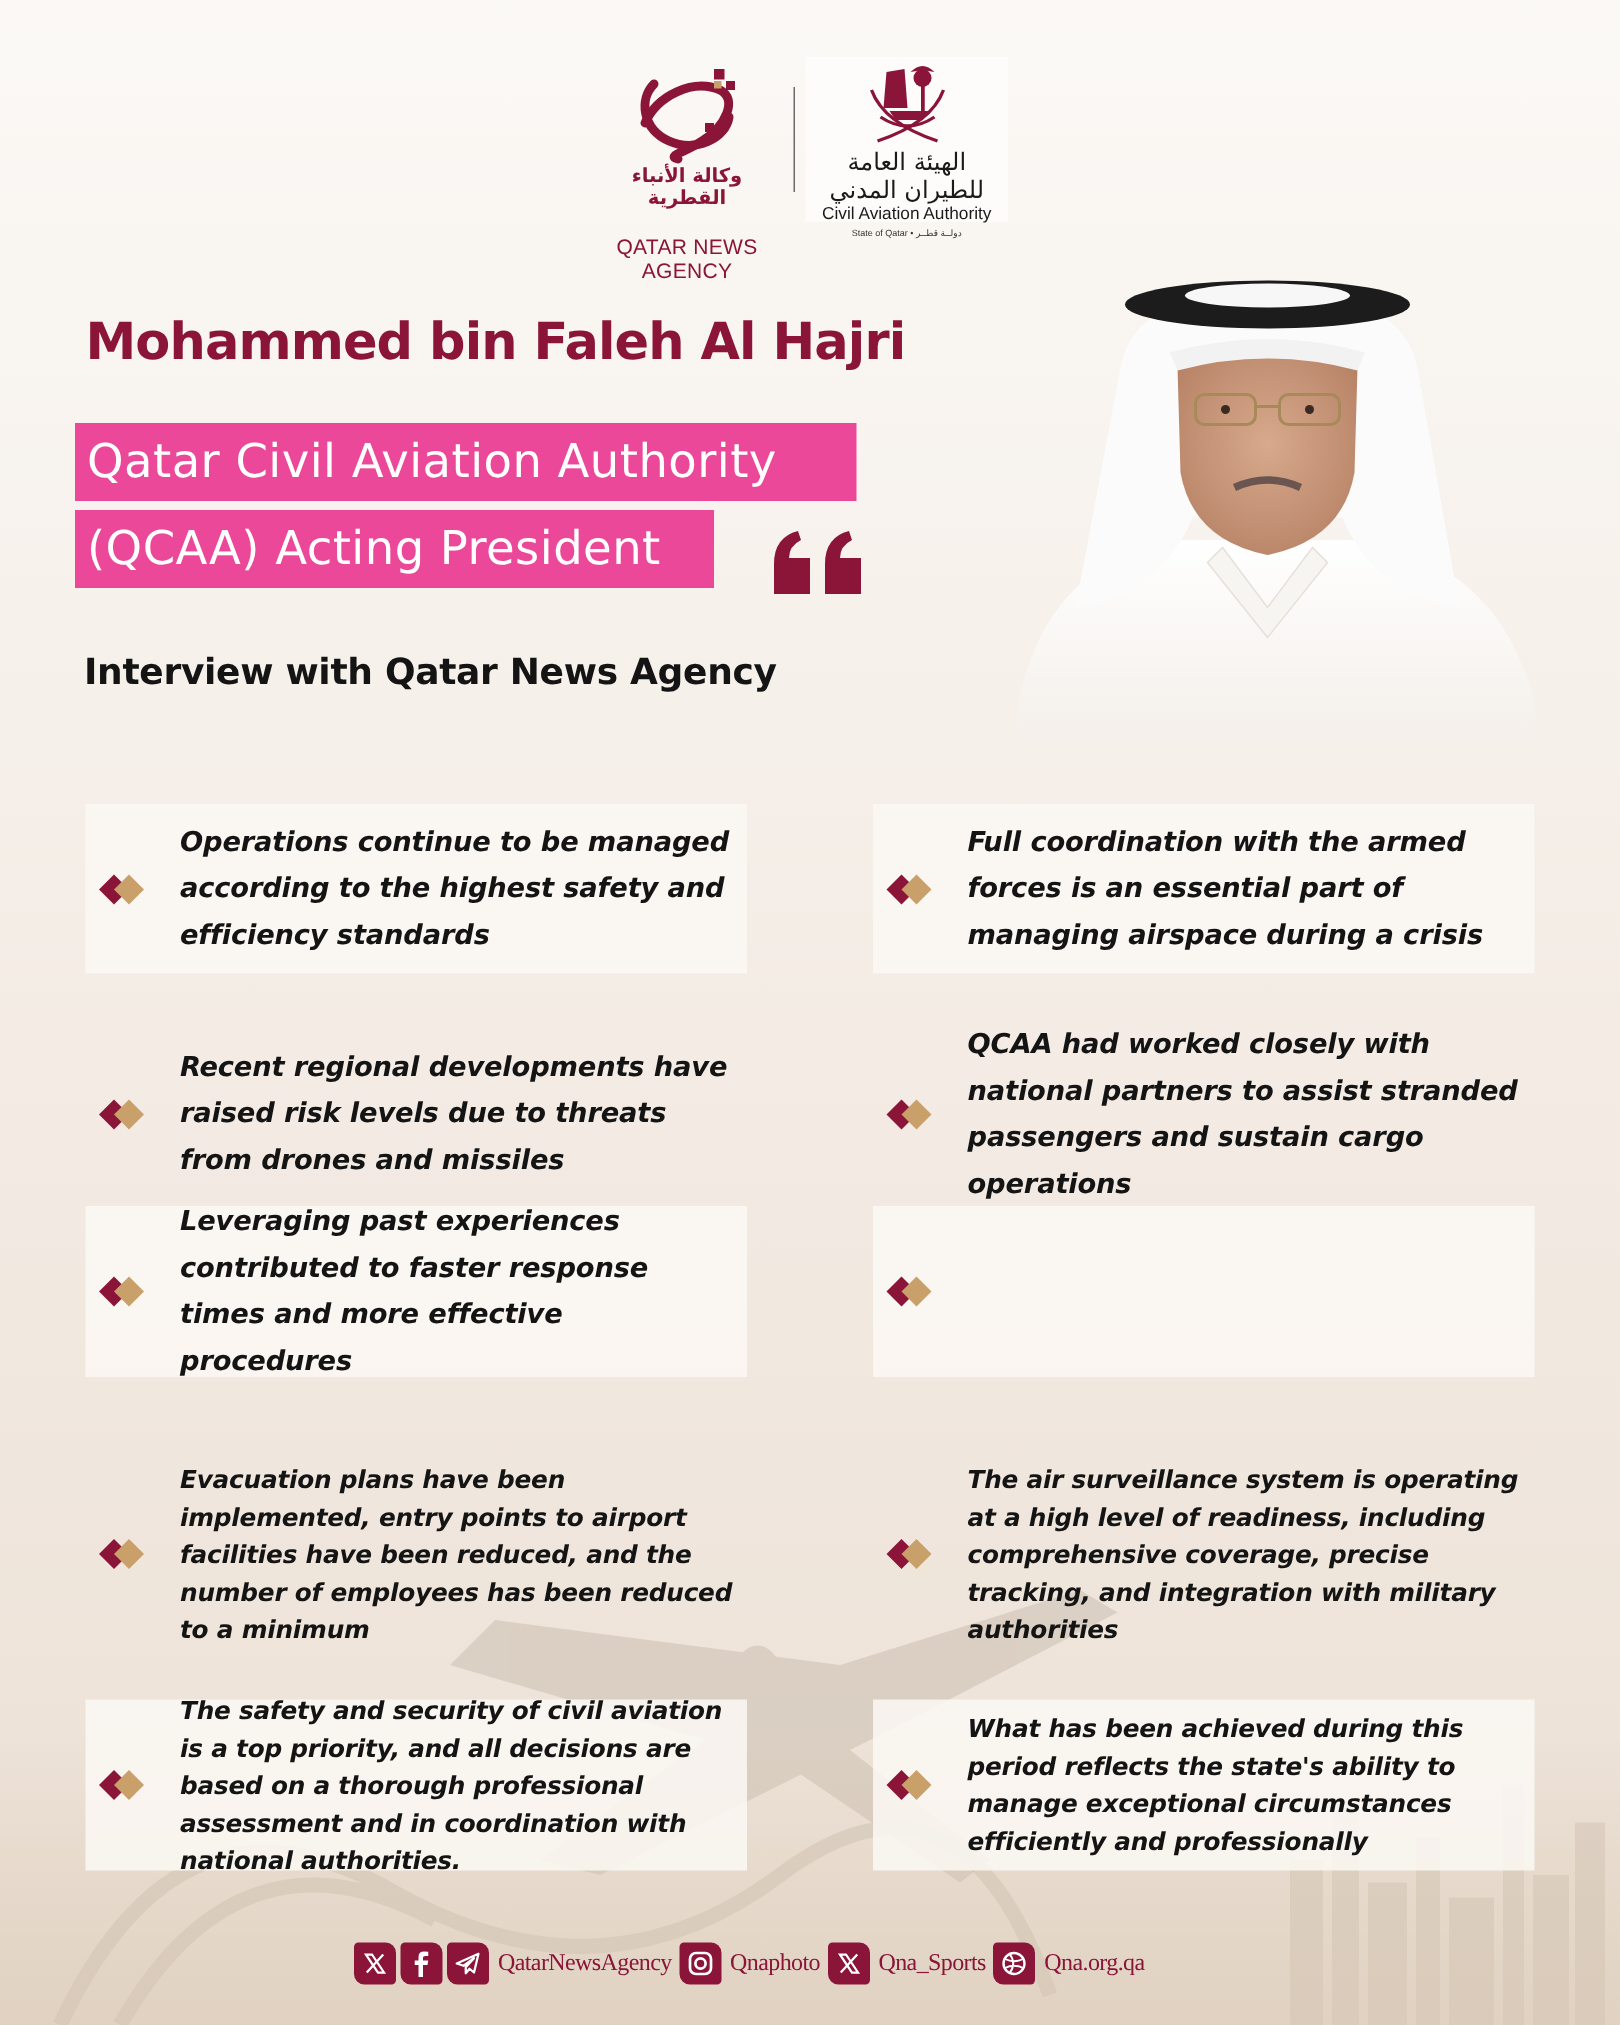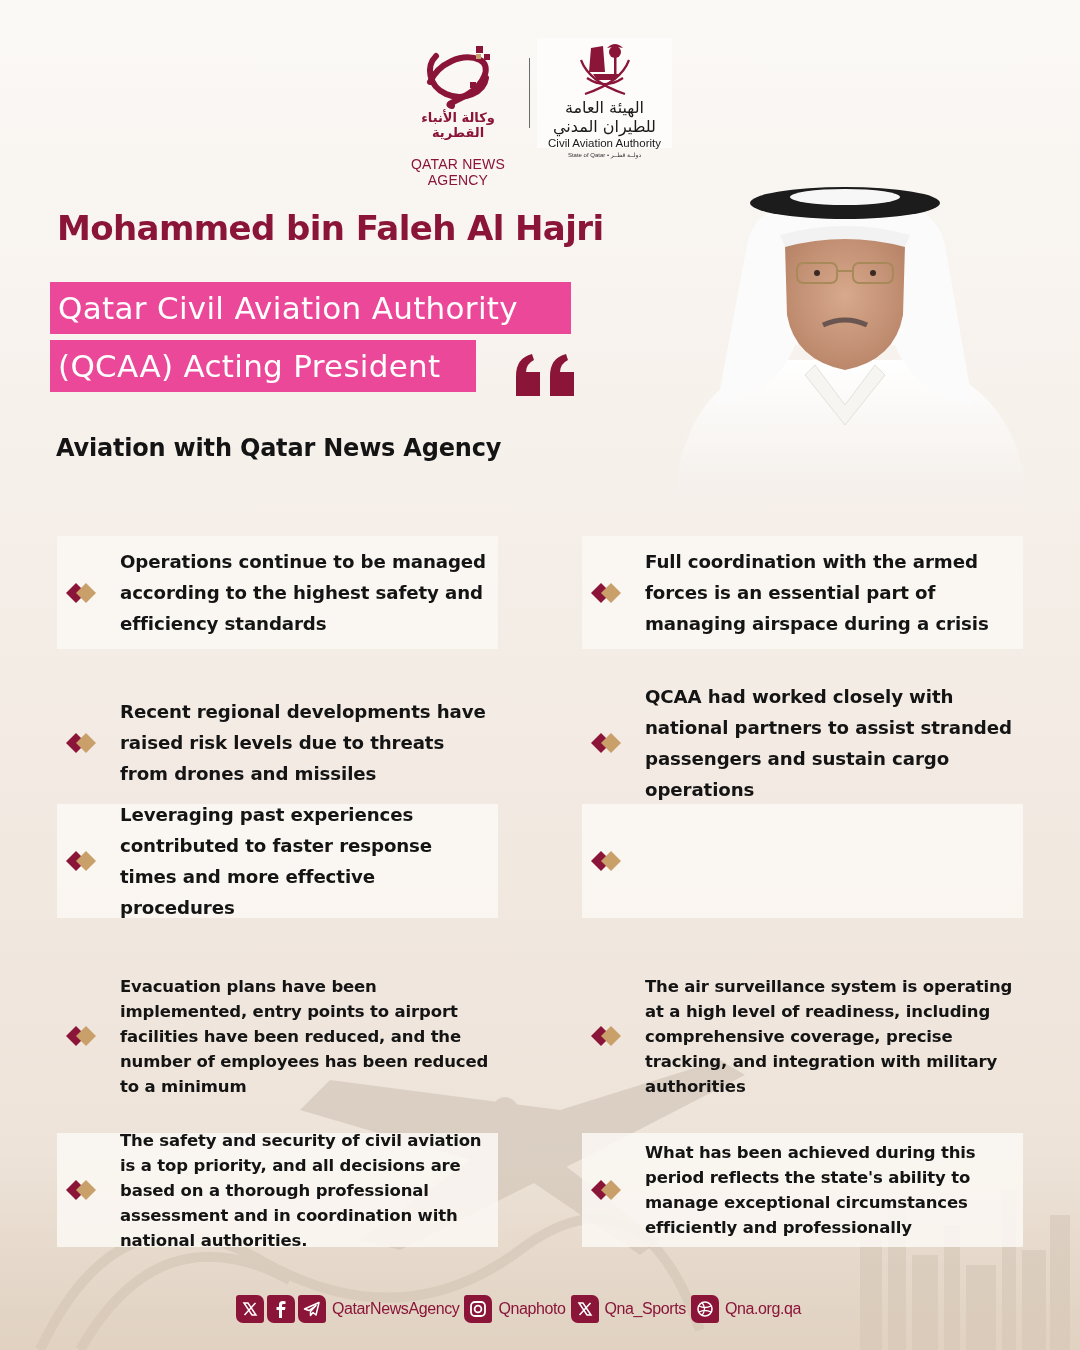--- a/index.html
+++ b/index.html
@@ -56,20 +56,21 @@
     .card {
       position: absolute; width: 441px;
       display: flex; align-items: center;
     }
     .card.filled { background: rgba(250, 247, 243, 0.88); }
     .card .bullet { position: absolute; left: 8px; top: 50%; transform: translateY(-50%); width: 34px; height: 24px; }
     .card .text {
       margin-left: 63px; padding-right: 6px;
       font-family: "DejaVu Sans", sans-serif; font-weight: bold;
       color: #141414;
+      font-style: italic;
     }
     .t3 { font-size: 18.2px; line-height: 31px; letter-spacing: -0.1px; }
     .t4 { font-size: 16.5px; line-height: 25px; letter-spacing: -0.15px; }
     .t5 { font-size: 16px; line-height: 20px; letter-spacing: -0.2px; margin-left: 47px !important; }
 
     .col-l { left: 57px; }
     .col-r { left: 582px; }
 
     .r1 { top: 536px; height: 113px; }
     .r2 { top: 686px; height: 113px; }
@@ -81,21 +82,21 @@
     .footer {
       position: absolute; top: 1294px; left: 236px; height: 30px;
       display: flex; align-items: center;
     }
     .soc-icon {
       width: 28px; height: 28px; background: #8a1538; border-radius: 3px 7px 3px 7px;
       display: inline-flex; align-items: center; justify-content: center;
       margin-right: 3px; flex: 0 0 auto;
     }
     .soc-label {
-      font-family: Liberation Sans, sans-serif; font-size: 16px; color: #8a1538;
+      font-family: Liberation Serif, serif; font-size: 16px; color: #8a1538;
       margin: 0 5px 0 3px; letter-spacing: -0.4px; white-space: nowrap;
     }
   </style>
 </head>
 <body>
 
 <svg class="bg-deco" viewBox="0 0 1080 1350">
   <defs>
     <linearGradient id="fadeB" x1="0" y1="0" x2="0" y2="1">
       <stop offset="0" stop-color="#d8c6b2" stop-opacity="0"></stop>
@@ -166,21 +167,21 @@
 
 <div class="person-name">Mohammed bin Faleh Al Hajri</div>
 <div class="role-box role-1">Qatar Civil Aviation Authority</div>
 <div class="role-box role-2">(QCAA) Acting President</div>
 <svg class="quote-mark" viewBox="0 0 68 44">
   <g fill="#8a1538">
     <path d="M4 44 L4 24 Q4 6 20 2 L22 8 Q14 12 14 20 L28 20 L28 44 Z"></path>
     <path d="M38 44 L38 24 Q38 6 54 2 L56 8 Q48 12 48 20 L62 20 L62 44 Z"></path>
   </g>
 </svg>
-<div class="subtitle">Aviation with Qatar News Agency</div>
+<div class="subtitle">Interview with Qatar News Agency</div>
 
 <svg class="portrait" viewBox="0 0 380 320">
   <defs>
     <radialGradient id="skin" cx="0.5" cy="0.45" r="0.6">
       <stop offset="0" stop-color="#d8a98c"></stop>
       <stop offset="1" stop-color="#b88468"></stop>
     </radialGradient>
     <linearGradient id="robe" x1="0" y1="0" x2="0" y2="1">
       <stop offset="0" stop-color="#ffffff"></stop>
       <stop offset="1" stop-color="#f4efea"></stop>

